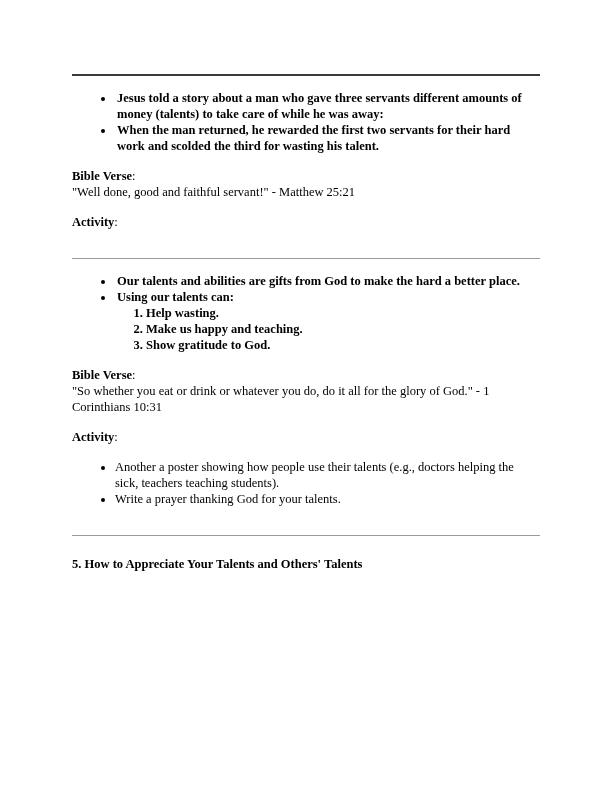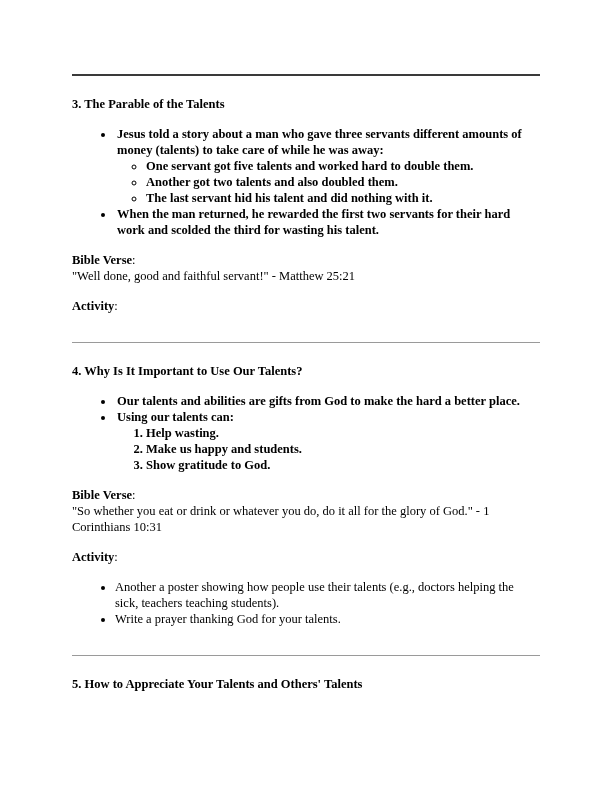--- a/index.html
+++ b/index.html
@@ -68,55 +68,48 @@
   b { font-weight: bold; }
 </style>
 </head>
 <body>
 
 <div class="page">
 
   <hr class="rule">
 
   <section>
-    <h3 class="heading">3. The Parable of the Talents</h3>
 
     <ul class="l1">
       <li>
         <span>Jesus told a story about a man who gave three servants different amounts of money (talents) to take care of while he was away:</span>
-        <ul class="l2">
-          <li>One servant got five talents and worked hard to double them.</li>
-          <li>Another got two talents and also doubled them.</li>
-          <li>The last servant hid his talent and did nothing with it.</li>
-        </ul>
       </li>
       <li>When the man returned, he rewarded the first two servants for their hard work and scolded the third for wasting his talent.</li>
     </ul>
 
 
     <p class="mb0"><b>Bible Verse</b><span>:</span></p>
     <p class="mt0">"Well done, good and faithful servant!" - Matthew 25:21</p>
 
     <p><b>Activity</b><span>:</span></p>
   </section>
 
   <hr class="rule rule-mid">
 
   <section>
-    <h3 class="heading">4. Why Is It Important to Use Our Talents?</h3>
 
     <ul class="l1">
       <li>
         <span>Our talents and abilities are gifts from God to make the hard a better place.</span>
       </li>
       <li>
         <span>Using our talents can:</span>
         <ol class="nums">
           <li>Help wasting.</li>
-          <li>Make us happy and students.</li>
+          <li>Make us happy and teaching.</li>
           <li>Show gratitude to God.</li>
         </ol>
       </li>
     </ul>
 
     <p class="mb0"><b>Bible Verse</b><span>:</span></p>
     <p class="mt0">"So whether you eat or drink or whatever you do, do it all for the glory of God." - 1 Corinthians 10:31</p>
 
     <p><b>Activity</b><span>:</span></p>
     <ul class="acts">

